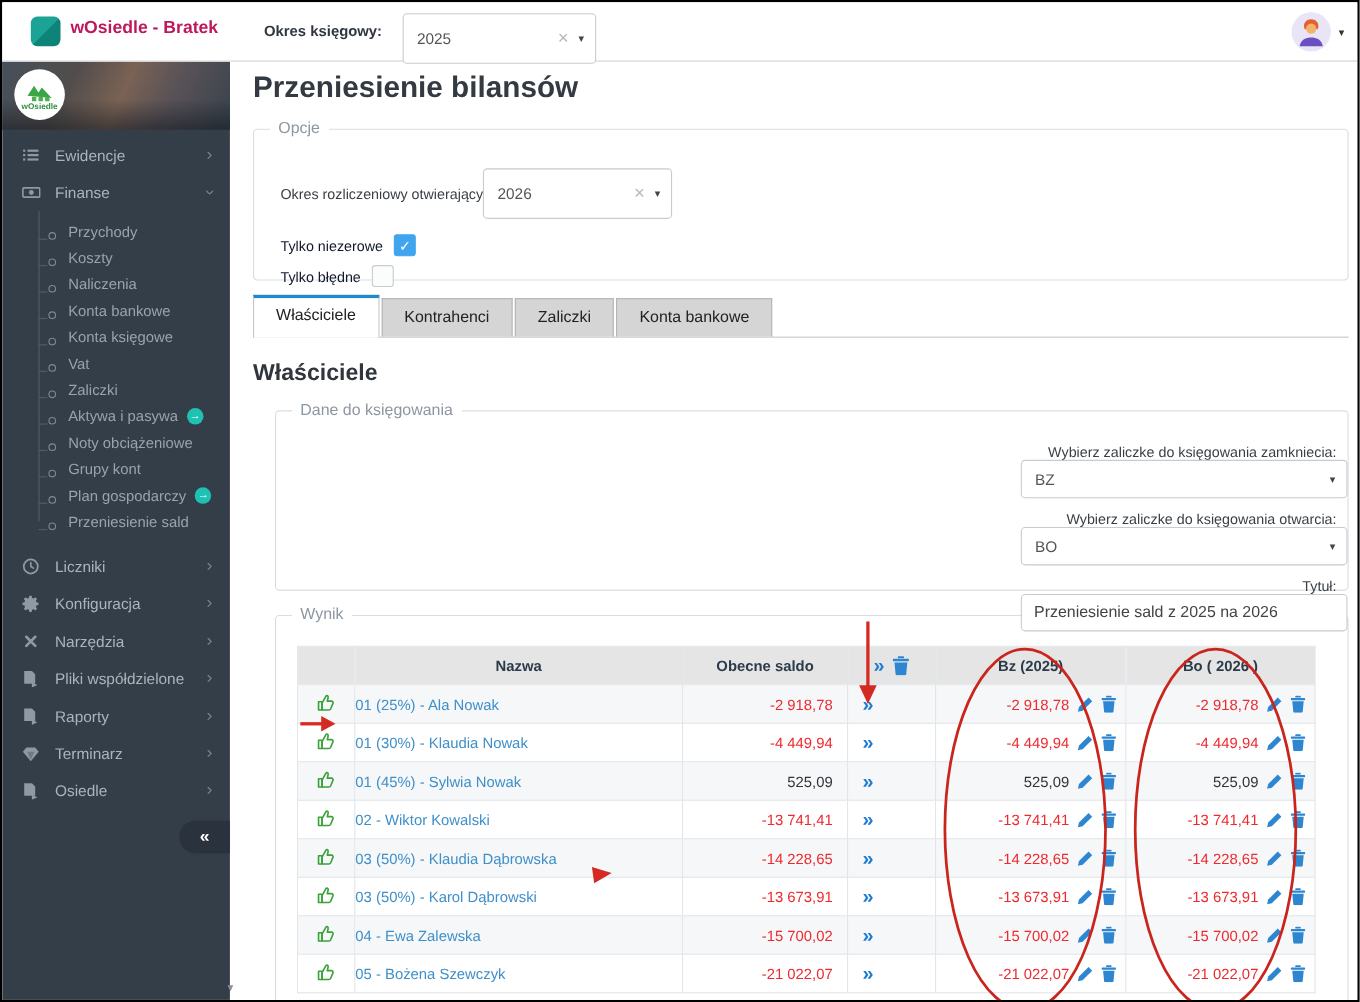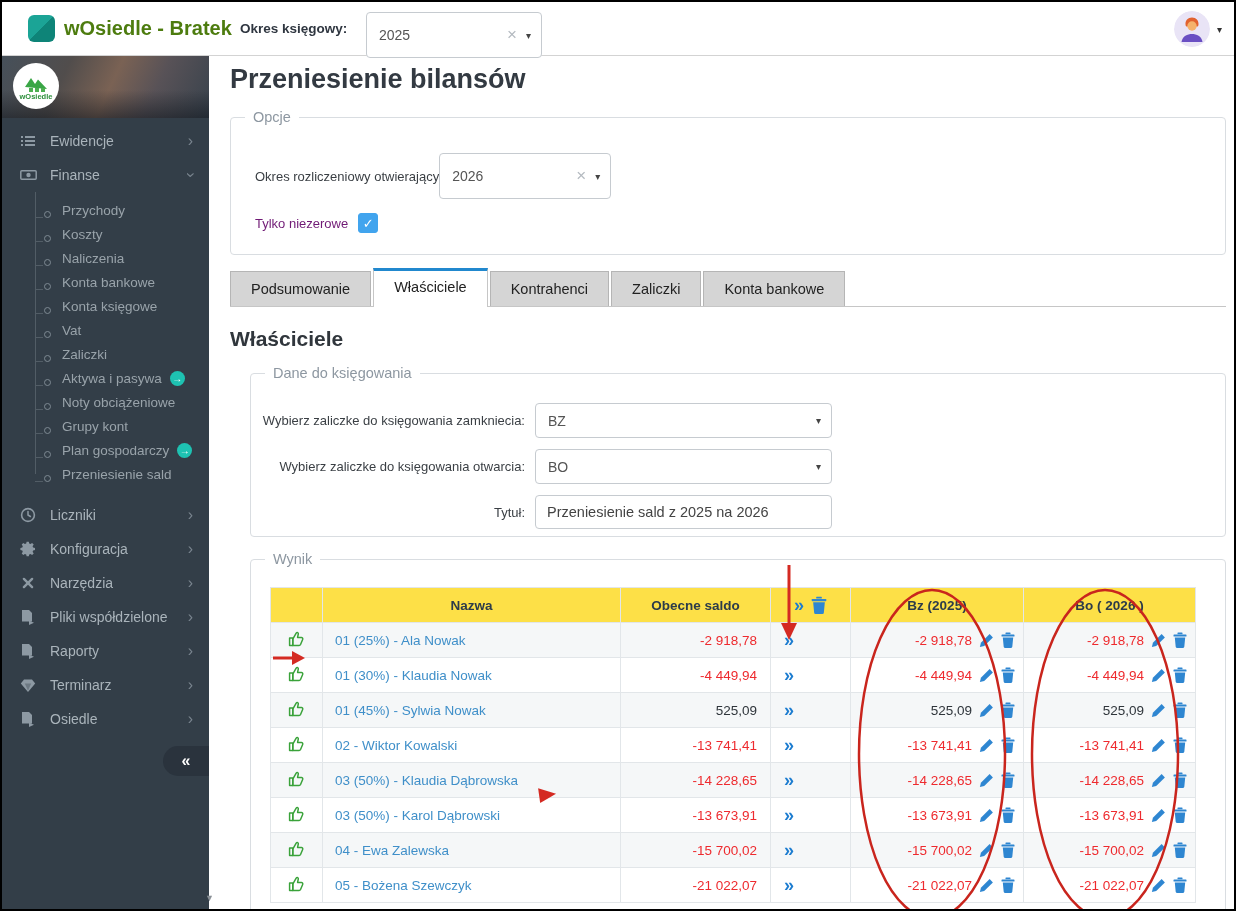--- a/index.html
+++ b/index.html
@@ -7,21 +7,21 @@
   body {
     position: relative; overflow: hidden; background: #fff;
     border: 2px solid #000; font-family: "Liberation Sans", sans-serif;
     color: #333;
   }
   
   .topbar { position:absolute; left:0; top:0; right:0; height:54px; background:#fff;
             border-bottom:1px solid #d3d3d3; z-index:10; }
   .app-logo { position:absolute; left:26px; top:13px; width:27px; height:27px; border-radius:6px;
               background: linear-gradient(135deg,#1ba496 50%, #0e8478 50%); }
-  .app-title { position:absolute; left:62px; top:15px; font-size:20px; font-weight:700; color:#4d7c0f;text-align:center; }
+  .app-title { position:absolute; left:62px; top:15px; font-size:16px; font-weight:700; color:#be185d;text-align:center; }
   .period-label { position:absolute; left:238px; top:19px; font-size:13.5px; font-weight:700; color:#2f3640; }
   .select-box { display:flex; align-items:center; background:#fff; border:1px solid #c6cbd0;
                 border-radius:4px; height:46px; padding:0 10px 0 12px; font-size:14px; color:#555; cursor:pointer; }
   .hdr-select { position:absolute; left:364px; top:10px; width:176px; }
   .sel-val { flex:1; text-align:left; }
   .clear-x { color:#b4bac0; font-size:17px; margin-left:6px; }
   .caret { color:#444; font-size:10px; margin-left:9px; }
   .avatar { position:absolute; left:1172px; top:9px; width:36px; height:36px; border-radius:50%; overflow:hidden; cursor:pointer; }
   .avatar-caret { position:absolute; left:1215px; top:22px; font-size:10px; color:#333; cursor:pointer; }
   
@@ -54,47 +54,47 @@
   main { position:absolute; left:207px; top:54px; right:0; bottom:0; background:#fff; overflow:hidden; }
   h1 { margin:8px 16px 0 21px; font-size:27px; font-weight:600; color:#333a42; }
   fieldset.fs { border:1px solid #d9dde1; border-radius:4px; margin:14px 8px 0 21px; }
   fieldset.fs legend { margin-left:14px; padding:0 8px; font-size:14.5px; color:#8d97a1; }
   .opcje { height:146px; }
   .form-inline { display:flex; align-items:center; margin:28px 0 0 24px; }
   .form-inline > label { font-size:13px; color:#3a3f44; }
   .w172 { width:172px; }
   .check-row { display:flex; align-items:center; margin:14px 0 0 24px; }
   .check-row + .check-row { margin-top:8px; }
-  .check-row label { font-size:13px; color:#701a75; margin-right:10px;text-align:right; }
+  .check-row label { font-size:13px; color:#0f172a; margin-right:10px;text-align:right; }
   .checkbox { width:20px; height:20px; border:1px solid #c8ccd0; border-radius:3px; background:#fbfcfc;
               display:flex; align-items:center; justify-content:center; font-size:13px; color:#fff; cursor:pointer; }
   .checkbox.checked { background:var(--accent-blue,#41a4ee); border-color:var(--accent-blue,#41a4ee); }
   
   .tabbar { display:flex; align-items:flex-end; border-bottom:1px solid #c6c6c6; margin:12px 8px 0 21px; height:40px; }
   .tab { background:#d5d5d5; border:1px solid #b5b5b5; border-bottom:none; padding:9px 20px;
          font-size:14.5px; color:#222; margin-right:2px; cursor:pointer; white-space:nowrap; }
   .tab.active { background:#fff; border-top:3px solid var(--tab-blue,#2188ce); border-left:1px solid #c6c6c6;
                 border-right:1px solid #c6c6c6; margin-bottom:-1px; padding:8px 20px 12px; }
   h2 { margin:20px 0 0 21px; font-size:21px; font-weight:700; color:#30363c; }
   
   .dane { margin-left:41px !important; height:172px; }
-  .form-row { display:flex; align-items:center; margin:11px 0 0 8px; }
+  .form-row { display:flex; align-items:flex-end; margin:11px 0 0 8px;flex-direction:column; }
   .form-row:first-of-type { margin-top:22px; }
   .form-label { width:276px; text-align:right; padding-right:10px; font-size:13px; color:#3a3f44; }
   .w297 { width:297px; height:35px; }
   .txt-input { width:297px; height:34px; border:1px solid #c6cbd0; border-radius:4px; padding:4px 11px;
                font-size:14.5px; color:#444; font-family:"Liberation Sans",sans-serif; background:#fff; }
   
   .wynik { margin-left:41px !important; height:400px; }
   table { border-collapse:collapse; table-layout:fixed; width:925px; margin:20px 0 0 19px; font-size:13.5px; }
   th,td { border:1px solid #e2e6e9; height:35px; padding:0; overflow:hidden; white-space:nowrap; }
-  thead th { font-weight:600; color:#2c3b4a; text-align:center; background:#fde047; font-size:13.5px; }
+  thead th { font-weight:600; color:#2c3b4a; text-align:center; background:#e5e5e5; font-size:13.5px; }
   tbody tr:nth-child(odd) { background:#f5f7f8; }
   td.c-thumb { text-align:center; }
-  td.c-name { padding-left:12px; }
+  td.c-name { }
   td.c-name a { color:var(--link-blue,#3f8fc9); text-decoration:none; }
   td.c-saldo { text-align:right; padding-right:13px; color:#2f353b; }
   .neg { color:var(--negative-red,#ee2a2e); }
   td.c-act { padding-left:13px; }
   .dbl { color:#1e7dd0; font-weight:700; font-size:18px; letter-spacing:-2px; cursor:pointer; }
   .valcell { display:flex; align-items:center; justify-content:flex-end; padding-right:8px; gap:7px; color:#2f353b; }
   .icon-btn { display:flex; align-items:center; cursor:pointer; }
   .hact { display:flex; align-items:center; justify-content:center; gap:9px; }
   .thumb { display:inline-flex; cursor:pointer; }
   
@@ -298,24 +298,27 @@
       <div class="select-box w172">
         <span class="sel-val">2026</span>
         <span class="clear-x">×</span>
         <span class="caret">▾</span>
       </div>
     </div>
     <div class="check-row">
       <label>Tylko niezerowe</label>
       <span class="checkbox checked">✓</span>
     </div>
+    <div class="check-row">
+      <label>Tylko błędne</label>
+      <span class="checkbox"></span>
+    </div>
   </fieldset>
 
   <div class="tabbar">
-      <div class="tab">Podsumowanie</div>
       <div class="tab active">Właściciele</div>
       <div class="tab">Kontrahenci</div>
       <div class="tab">Zaliczki</div>
       <div class="tab">Konta bankowe</div>
     </div>
 
   <h2>Właściciele</h2>
 
   <fieldset class="fs dane">
     <legend>Dane do księgowania</legend>

